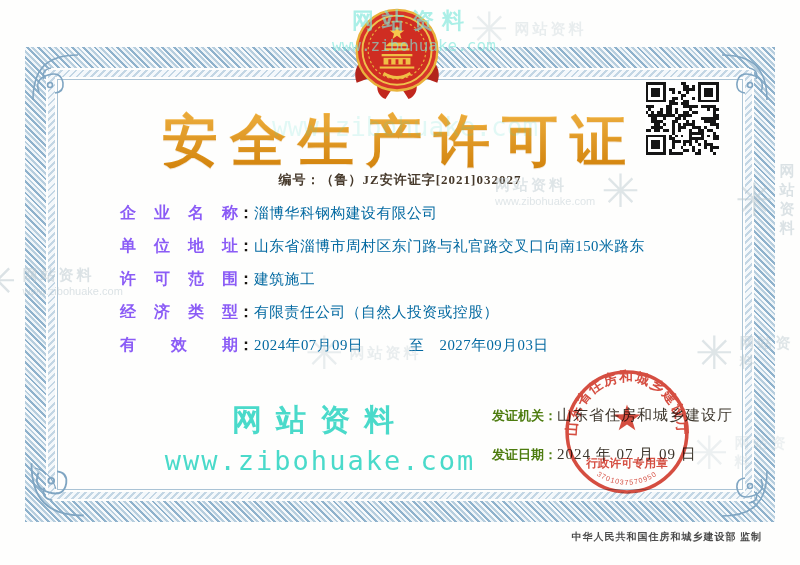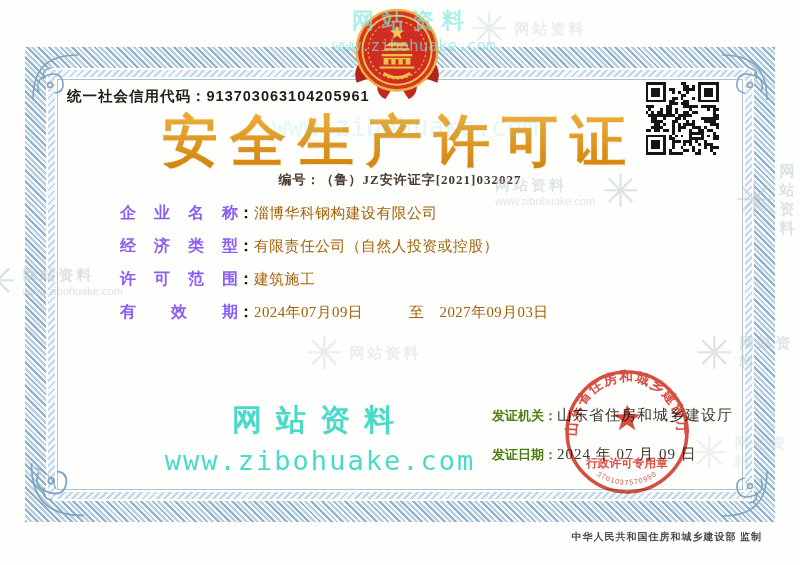--- a/index.html
+++ b/index.html
@@ -36,21 +36,21 @@
     -webkit-background-clip:text;background-clip:text;color:transparent;
     text-shadow:0 1px 0 rgba(180,110,10,.15);}
   .certno{position:absolute;left:0;right:0;top:171px;text-align:center;
     font-size:13px;font-weight:600;color:#46392b;
     font-family:"Liberation Serif",serif;letter-spacing:1px;}
   .fields{position:absolute;left:120px;top:203px;width:560px;}
   .frow{height:16px;margin-bottom:17px;white-space:nowrap;}
   .flabel{display:inline-block;width:118px;text-align:justify;text-align-last:justify;
     font-size:16px;font-weight:bold;color:#8b5cf6;vertical-align:middle;}
   .fcolon{font-size:16px;font-weight:bold;color:#191511;vertical-align:middle;}
-  .fvalue{font-size:14.8px;color:#a16207;font-family:"Liberation Serif",serif;
+  .fvalue{font-size:14.8px;color:#0369a1;font-family:"Liberation Serif",serif;
     vertical-align:middle;letter-spacing:.5px;}
   .issuer{position:absolute;left:492px;top:406px;width:290px;}
   .irow{margin-bottom:20px;white-space:nowrap;}
   .ilabel{font-size:13px;font-weight:bold;color:#4d7c0f;}
   .ivalue{font-size:15px;color:#3d362c;font-family:"Liberation Serif",serif;letter-spacing:1px;}
   .footer{position:absolute;right:38px;top:530px;font-size:10px;color:#4c4c4c;
     font-family:"Liberation Serif",serif;letter-spacing:1px;font-weight:bold;}
   
   .qr{position:absolute;left:645px;top:82px;width:74px;height:73px;background:#fff;}
   .qr svg{width:100%;height:100%;}
@@ -128,39 +128,39 @@
       <rect x="34" y="50" width="32" height="2.4" fill="#f0bf45"></rect>
       <rect x="36" y="54" width="28" height="7" fill="#f0bf45"></rect>
       <rect x="41" y="55.5" width="3" height="5.5" fill="#cf2d22"></rect>
       <rect x="48.5" y="55.5" width="3" height="5.5" fill="#cf2d22"></rect>
       <rect x="56" y="55.5" width="3" height="5.5" fill="#cf2d22"></rect>
       <rect x="32" y="63" width="36" height="2.2" fill="#f0bf45"></rect>
       <path d="M36 70 Q50 79 64 70" stroke="#f0bf45" stroke-width="3" fill="none"></path>
     </svg>
   </div>
 
-  <div class="credit">
-    <span>统一社会信用代码：</span><span>913703063104205961</span>
-  </div>
 
   <h1 class="title">安全生产许可证</h1>
 
   <div class="certno">
     <span>编号：</span><span>（鲁）JZ安许证字[2021]032027</span>
   </div>
 
   <div class="fields">
     <div class="frow">
       <span class="flabel">企业名称</span><span class="fcolon">：</span><span class="fvalue">淄博华科钢构建设有限公司</span>
     </div>
     <div class="frow">
-      <span class="flabel">经济类型</span><span class="fcolon">：</span><span class="fvalue">有限责任公司（自然人投资或控股）</span>
+      <span class="flabel">单位地址</span><span class="fcolon">：</span><span class="fvalue">山东省淄博市周村区东门路与礼官路交叉口向南150米路东</span>
     </div>
     <div class="frow">
       <span class="flabel">许可范围</span><span class="fcolon">：</span><span class="fvalue">建筑施工</span>
+    </div>
+    <div class="frow">
+      <span class="flabel">经济类型</span><span class="fcolon">：</span><span class="fvalue">有限责任公司（自然人投资或控股）</span>
     </div>
     <div class="frow">
       <span class="flabel">有效期</span><span class="fcolon">：</span><span class="fvalue">2024年07月09日　　　至　2027年09月03日</span>
     </div>
   </div>
 
   <div class="qr">
     <svg id="qr" viewBox="0 0 25 25" fill="#151515" shape-rendering="crispEdges">
         <rect x="12" y="0" width="1" height="1"></rect>
         <rect x="13" y="0" width="1" height="1"></rect>

